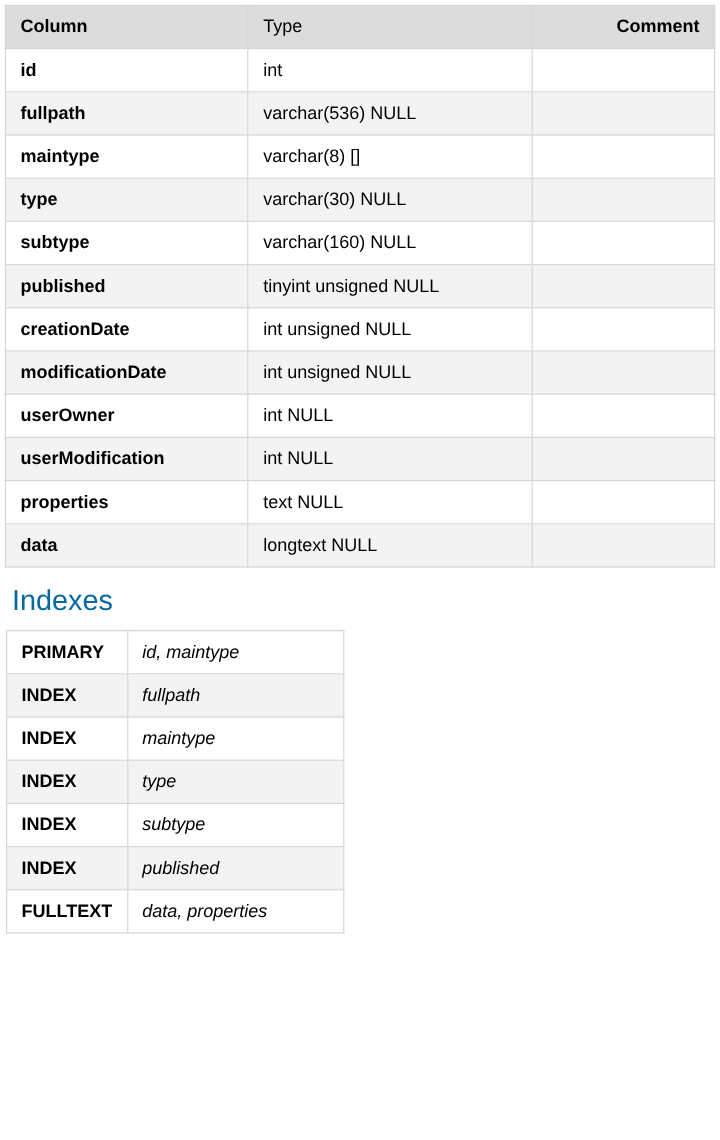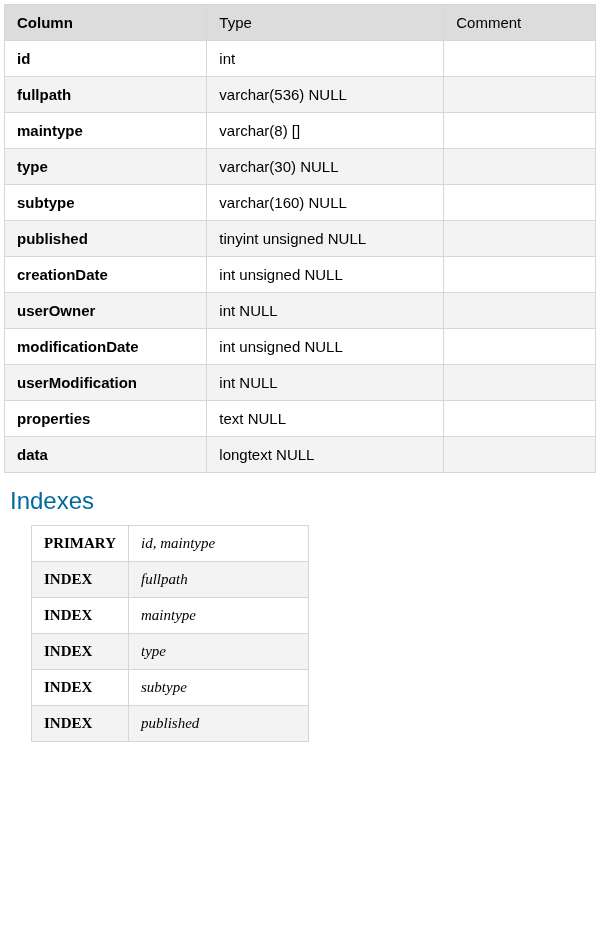--- a/index.html
+++ b/index.html
@@ -22,42 +22,42 @@
       border: 1px solid #ccc;
     }
 
     table.columns {
       width: 100%;
       padding-left: 29px;
     }
 
     table.indexes {
       width: auto;
-      margin-left: 27px;
-      font-family: Liberation Serif, serif;
+      margin-left: 1px;
     }
 
     th, td {
       padding: 9px 12px;
       text-align: left;
       border: 1px solid #d6d6d6;
       vertical-align: middle;
     }
 
     thead th {
       background: #dcdcdc;
       font-weight: 400;
     }
 
     thead th.bold {
       font-weight: 700;
     }
 
     thead th.right {
-      text-align: left;
+      text-align: right;
+      font-weight: bold;
     }
 
     tbody tr:nth-child(even) td {
       background: #f3f3f3;
     }
 
     tbody tr:nth-child(odd) td {
       background: #ffffff;
     }
 
@@ -129,30 +129,30 @@
       <td class="col-name">published</td>
       <td><span>tinyint unsigned </span><span class="null-tag">NULL</span></td>
       <td class="comment-col"></td>
     </tr>
     <tr>
       <td class="col-name">creationDate</td>
       <td><span>int unsigned </span><span class="null-tag">NULL</span></td>
       <td class="comment-col"></td>
     </tr>
     <tr>
+      <td class="col-name">modificationDate</td>
+      <td><span>int unsigned </span><span class="null-tag">NULL</span></td>
+      <td class="comment-col"></td>
+    </tr>
+    <tr>
       <td class="col-name">userOwner</td>
       <td><span>int </span><span class="null-tag">NULL</span></td>
       <td class="comment-col"></td>
     </tr>
     <tr>
-      <td class="col-name">modificationDate</td>
-      <td><span>int unsigned </span><span class="null-tag">NULL</span></td>
-      <td class="comment-col"></td>
-    </tr>
-    <tr>
       <td class="col-name">userModification</td>
       <td><span>int </span><span class="null-tag">NULL</span></td>
       <td class="comment-col"></td>
     </tr>
     <tr>
       <td class="col-name">properties</td>
       <td><span>text </span><span class="null-tag">NULL</span></td>
       <td class="comment-col"></td>
     </tr>
     <tr>
@@ -184,14 +184,18 @@
       <td class="idx-fields">type</td>
     </tr>
     <tr>
       <td class="idx-type">INDEX</td>
       <td class="idx-fields">subtype</td>
     </tr>
     <tr>
       <td class="idx-type">INDEX</td>
       <td class="idx-fields">published</td>
     </tr>
+    <tr>
+      <td class="idx-type">FULLTEXT</td>
+      <td class="idx-fields">data, properties</td>
+    </tr>
   </tbody>
 </table>
 
 </body></html>

